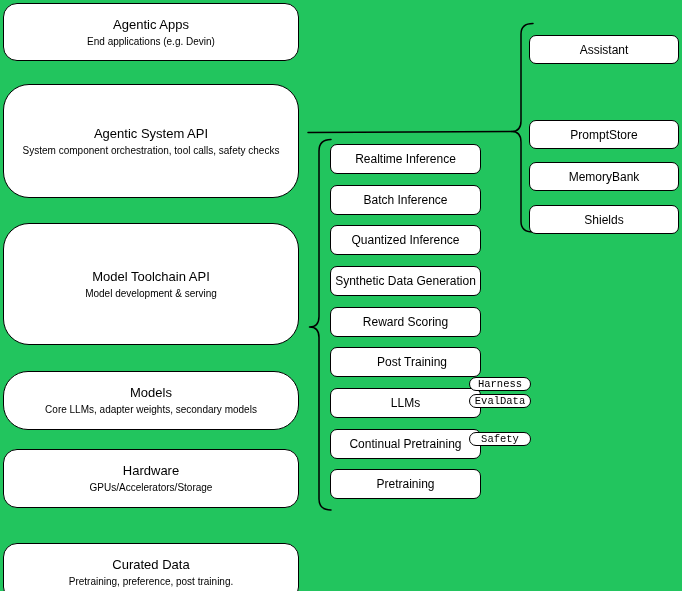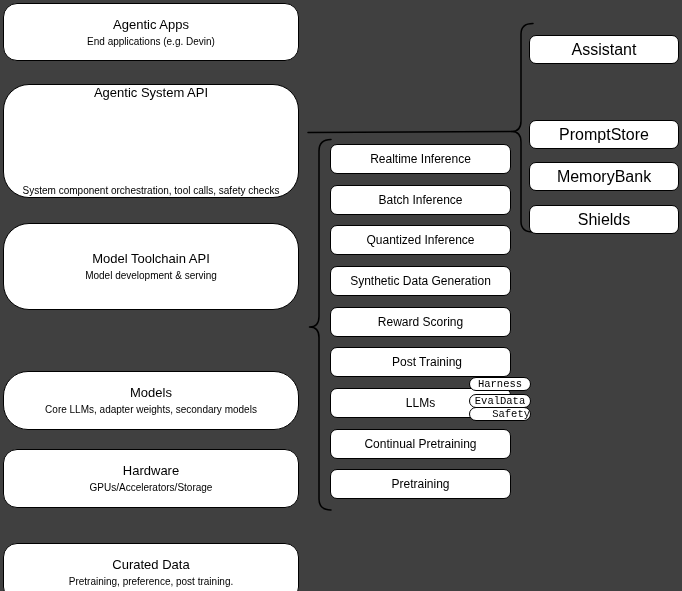--- a/index.html
+++ b/index.html
@@ -6,21 +6,21 @@
   body {
     width: 682px; height: 591px;
     background: #ffffff;
     font-family: "Liberation Sans", sans-serif;
     color: #000000;
   }
   #canvas {
     position: relative;
     width: 682px; height: 591px;
     overflow: hidden;
-    background: #404040;
+    background: #22c55e;
   }
   #connector-layer {
     position: absolute; left: 0; top: 0;
     width: 682px; height: 591px;
     pointer-events: none;
   }
   .node {
     position: absolute;
     box-sizing: border-box;
     background: #ffffff;
@@ -31,30 +31,30 @@
     justify-content: center;
     text-align: center;
     z-index: 1;
   }
   .lbox { left: 3px; width: 296px; }
   .lbox .title { font-size: 13px; line-height: 16px; }
   .lbox .sub   { font-size: 10px; line-height: 13px; margin-top: 2px; }
   .r14 { border-radius: 14px; }
   .r26 { border-radius: 26px; }
   .mbox {
-    left: 330px; width: 181px; height: 30px;
+    left: 330px; width: 151px; height: 30px;
     border-radius: 7px;
     border-width: 1.3px;
     font-size: 12px;
   }
   .rbox {
     left: 529px; width: 150px; height: 29px;
     border-radius: 7px;
     border-width: 1.3px;
-    font-size: 16px;
+    font-size: 12px;
   }
   .pill {
     position: absolute;
     left: 469px; width: 62px; height: 14px;
     box-sizing: border-box;
     background: #ffffff;
     border: 1.3px solid #000000;
     border-radius: 999px;
     display: flex;
     align-items: center;
@@ -74,26 +74,26 @@
     <path d="M331,139.5 Q319,139.5 319,151 L319,316.5 Q319,327 309.5,327 Q319,327 319,337.5 L319,499 Q319,510 331,510" fill="none" stroke="#000000" stroke-width="1.5" stroke-linecap="round" stroke-linejoin="round"></path>
     <path d="M533,23.5 Q521,23.5 521,34 L521,121 Q521,131.5 511.5,131.5 Q521,131.5 521,142 L521,221.5 Q521,232 533,232" fill="none" stroke="#000000" stroke-width="1.5" stroke-linecap="round" stroke-linejoin="round"></path>
     <path d="M308,132.5 L511.5,131.5" fill="none" stroke="#000000" stroke-width="1.5" stroke-linecap="round"></path>
   </svg>
 
   <div class="node lbox r14" style="top:3px; height:58px;">
     <div class="title">Agentic Apps</div>
     <div class="sub">End applications (e.g. Devin)</div>
   </div>
 
-  <div class="node lbox r26" style="top:84px; height:114px;justify-content:space-between;">
+  <div class="node lbox r26" style="top:84px; height:114px;">
     <div class="title">Agentic System API</div>
     <div class="sub">System component orchestration, tool calls, safety checks</div>
   </div>
 
-  <div class="node lbox r26" style="top:223px; height:87px;">
+  <div class="node lbox r26" style="top:223px; height:122px;">
     <div class="title">Model Toolchain API</div>
     <div class="sub">Model development &amp; serving</div>
   </div>
 
   <div class="node lbox r14" style="top:371px; height:59px;border-radius:25px;">
     <div class="title">Models</div>
     <div class="sub">Core LLMs, adapter weights, secondary models</div>
   </div>
 
   <div class="node lbox r14" style="top:449px; height:59px;">
@@ -133,21 +133,21 @@
   <div class="node mbox" style="top:469px;">
     <span>Pretraining</span>
   </div>
 
   <div class="pill" style="top:377px;">
     <span>Harness</span>
   </div>
   <div class="pill" style="top:394px;">
     <span>EvalData</span>
   </div>
-  <div class="pill" style="top:407px;justify-content:flex-end;">
+  <div class="pill" style="top:432px;">
     <span>Safety</span>
   </div>
 
   <div class="node rbox" style="top:35px;">
     <span>Assistant</span>
   </div>
   <div class="node rbox" style="top:120px;">
     <span>PromptStore</span>
   </div>
   <div class="node rbox" style="top:205px;">

